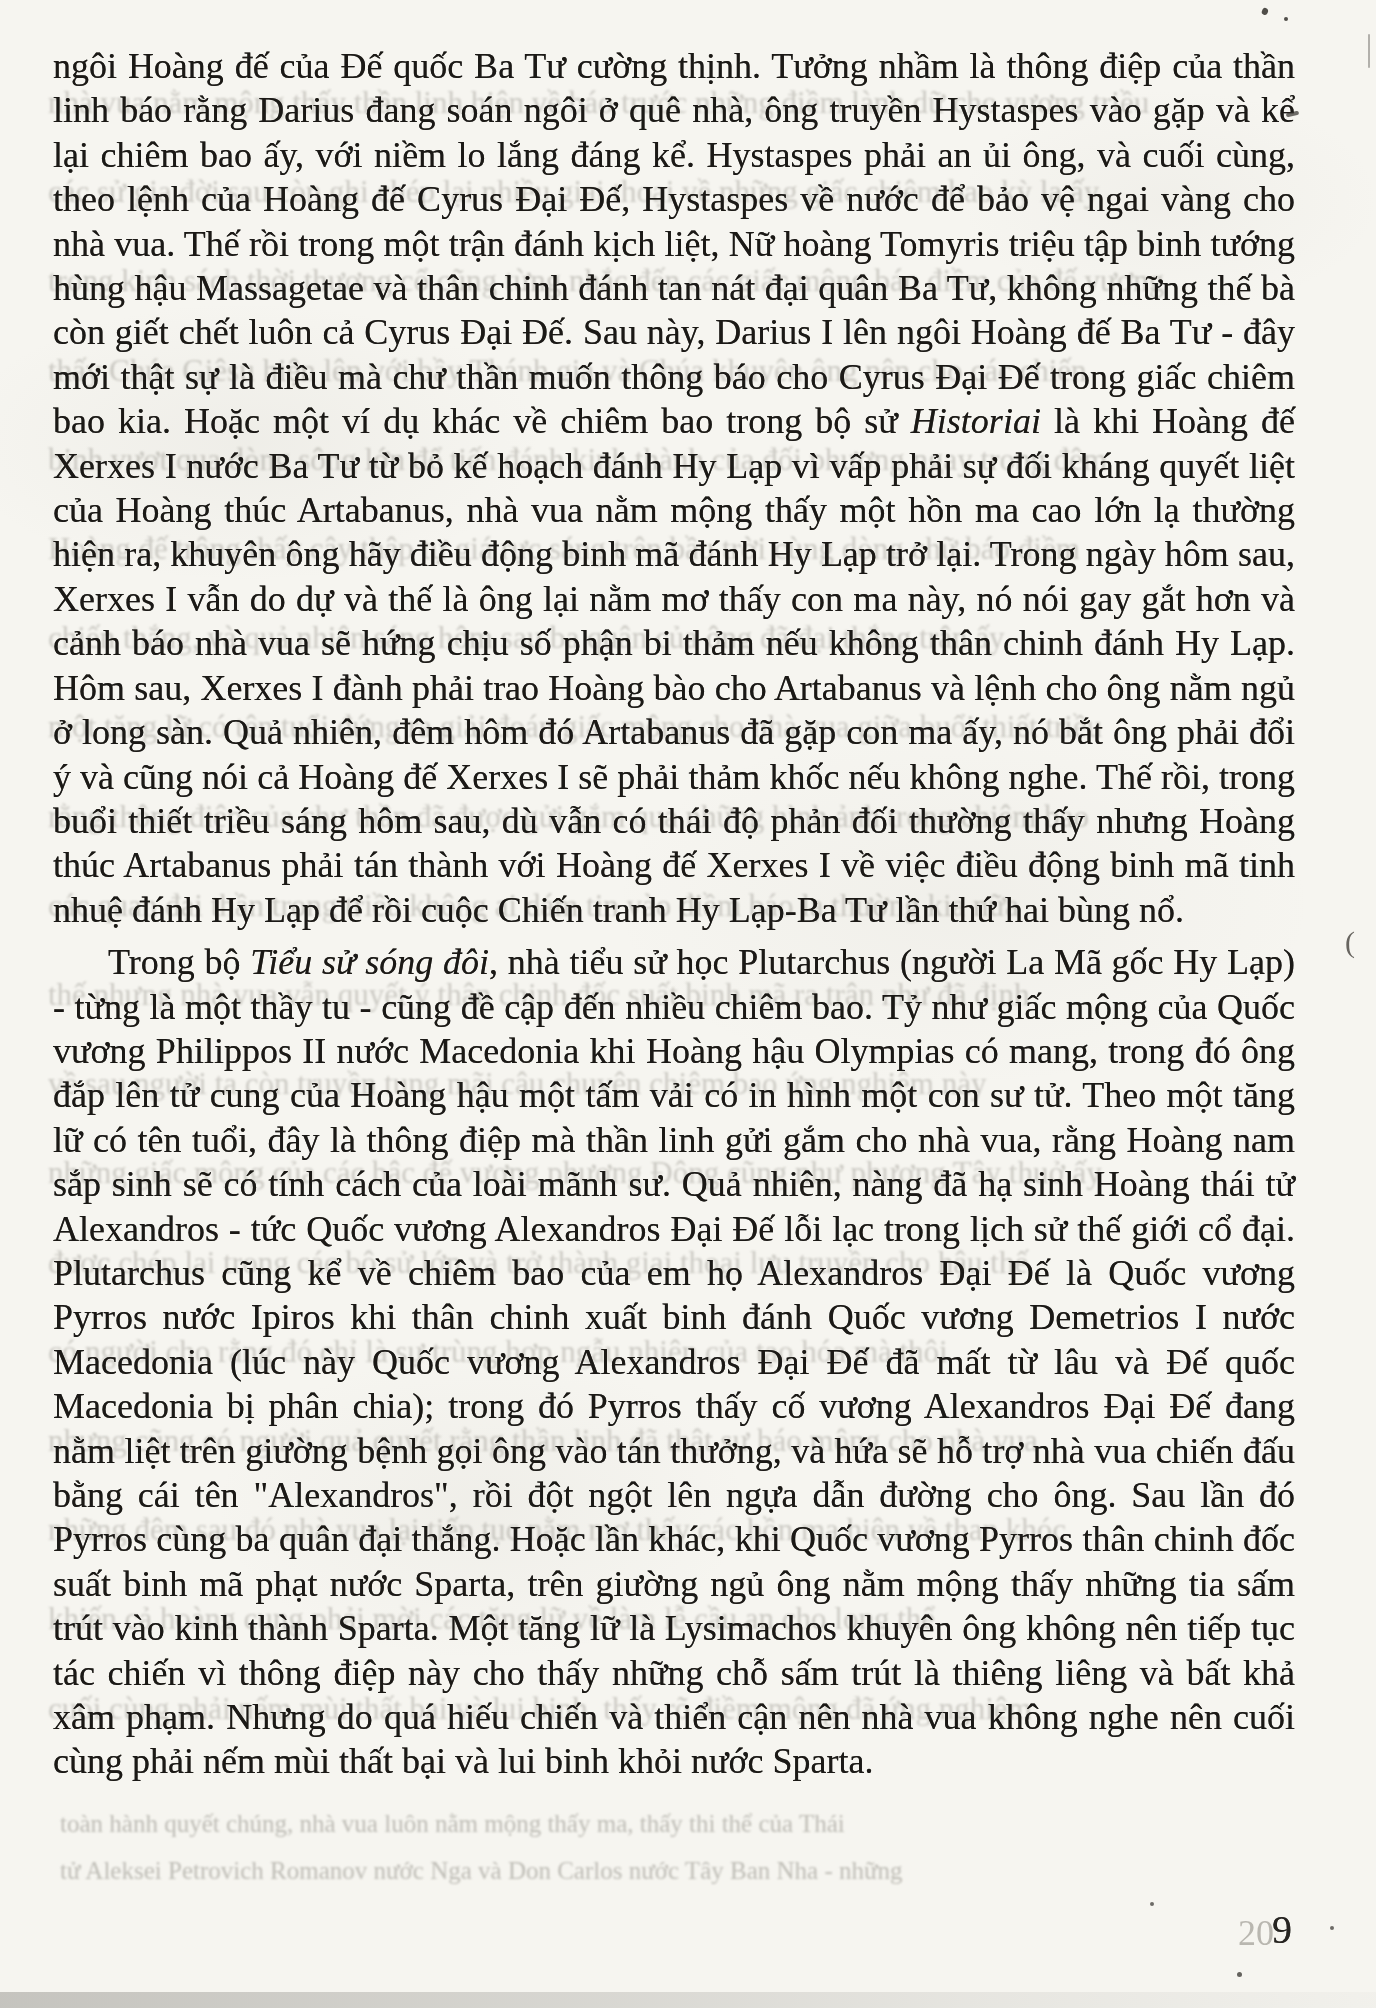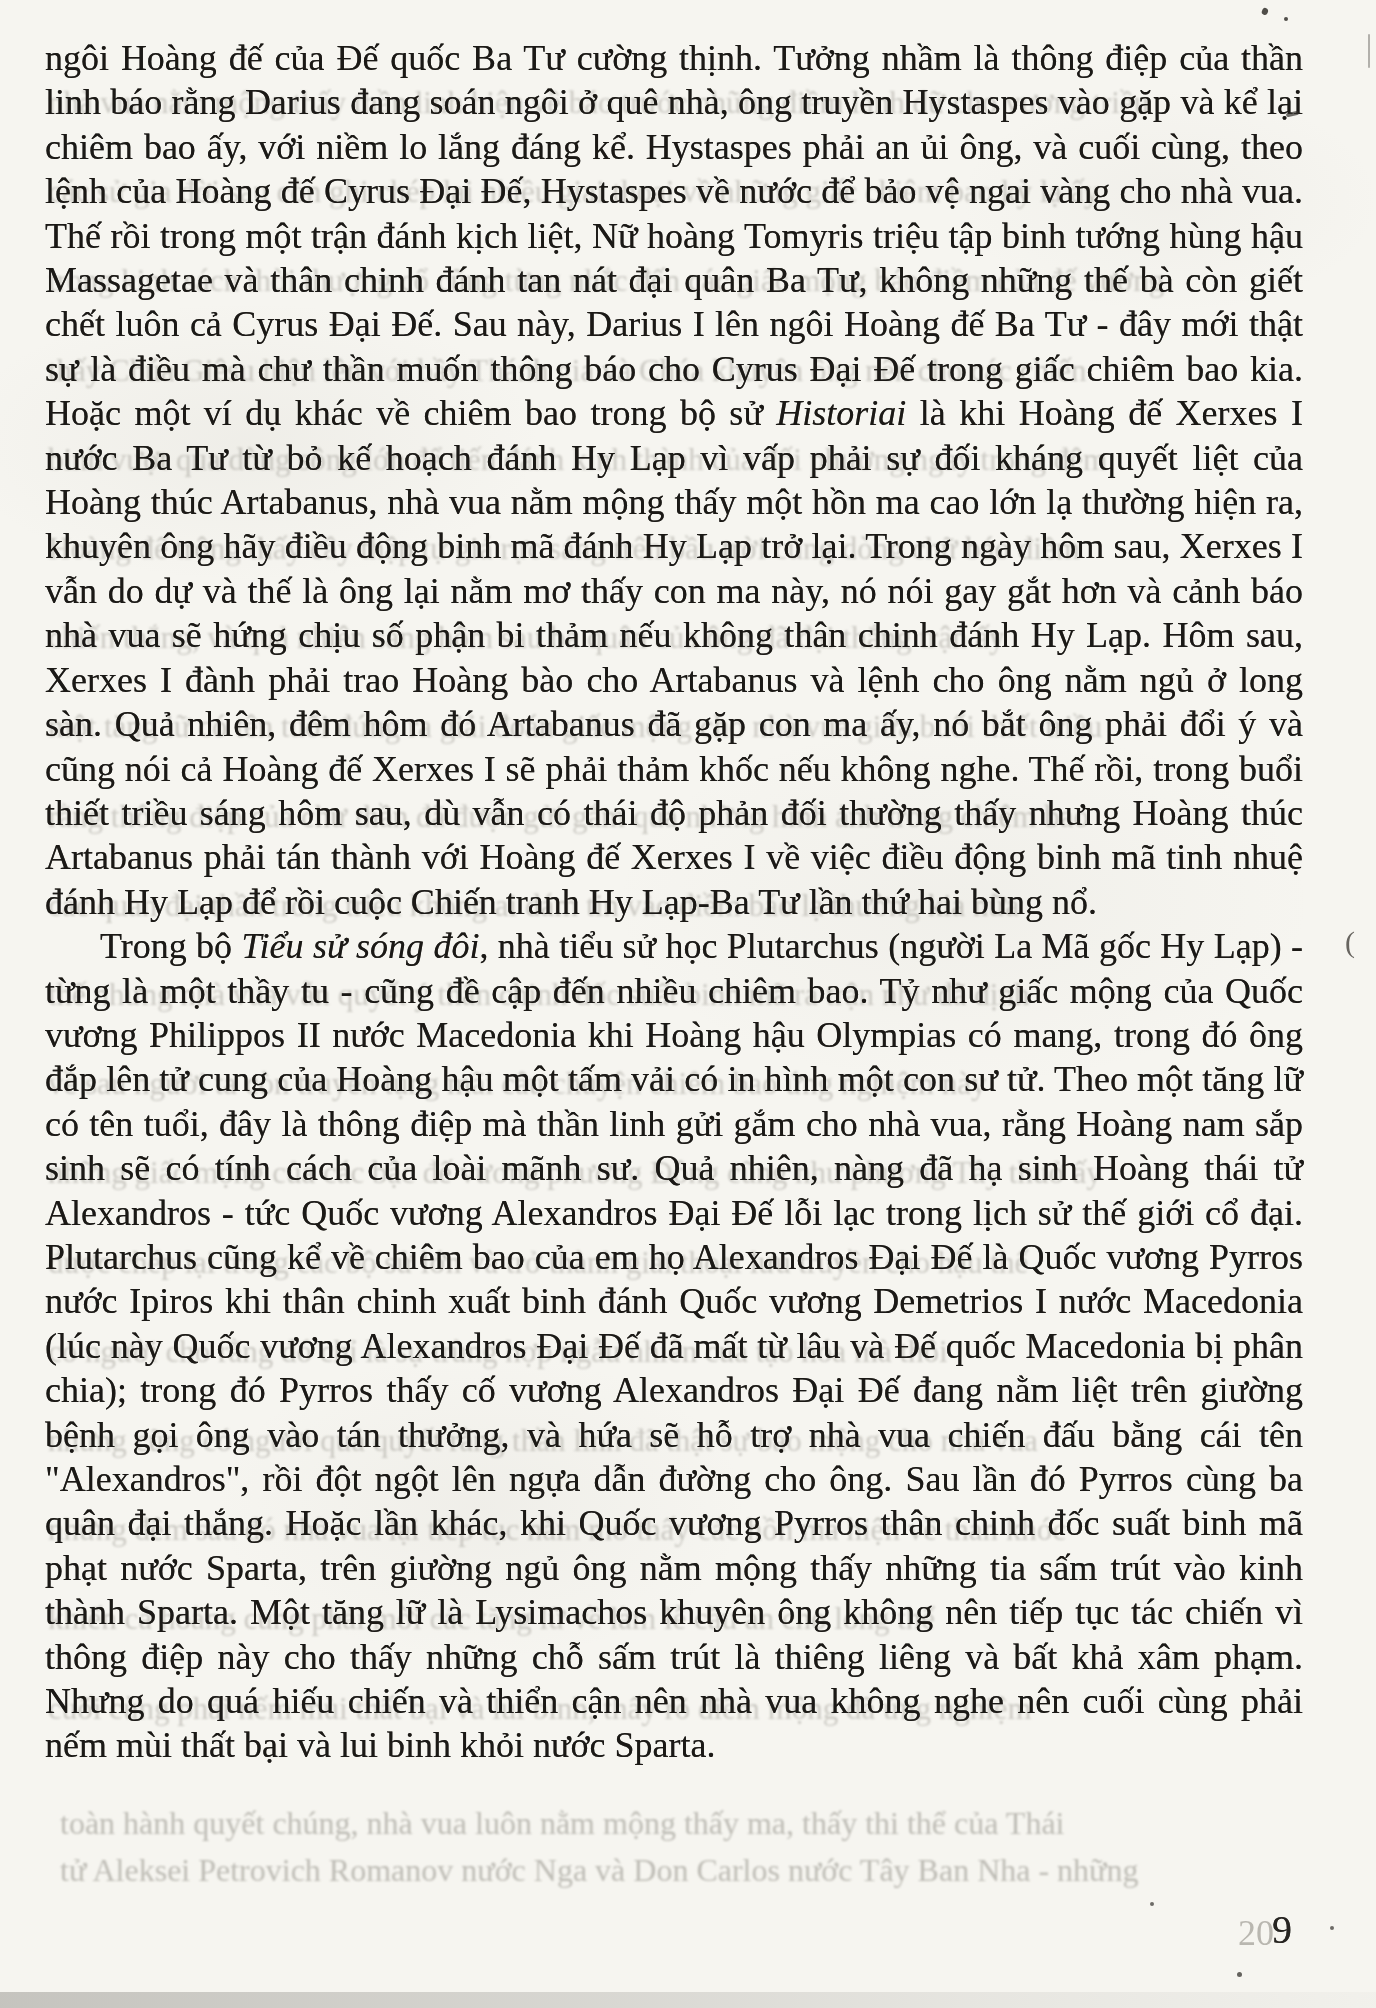--- a/index.html
+++ b/index.html
@@ -21,34 +21,34 @@
     position:absolute;left:48px;top:58px;width:1255px;
     font-size:31px;line-height:89.2px;
     color:rgba(122,119,110,0.34);
     filter:blur(1.1px);
     white-space:pre-line;
     text-align:justify;
     pointer-events:none;
   }
   .ghost-footer{
     position:absolute;left:60px;top:1800px;width:1240px;
-    font-size:32px;line-height:47px;
+    font-size:25px;line-height:47px;
     color:rgba(112,109,101,0.42);
     filter:blur(0.9px);
     white-space:pre-line;
     pointer-events:none;
   }
   .text-block{
     position:absolute;left:45px;top:36px;width:1258px;
     font-size:36px;line-height:44.4px;
     color:#1b1916;
     text-align:justify;
     text-shadow:0 0 0.5px rgba(27,25,22,0.75);
   }
-  .text-block p{margin:0;padding:0;}
+  .text-block p{margin:8px;padding:0;}
   .text-block p.indent{text-indent:55px;}
   .pagenum-ghost{
     position:absolute;left:1238px;top:1912px;
     font-size:36px;color:rgba(152,149,141,0.65);
     filter:blur(0.6px);
   }
   .pagenum{
     position:absolute;left:1272px;top:1906px;
     font-size:40px;color:#262421;
     text-shadow:0 0 0.5px rgba(30,28,25,0.7);

